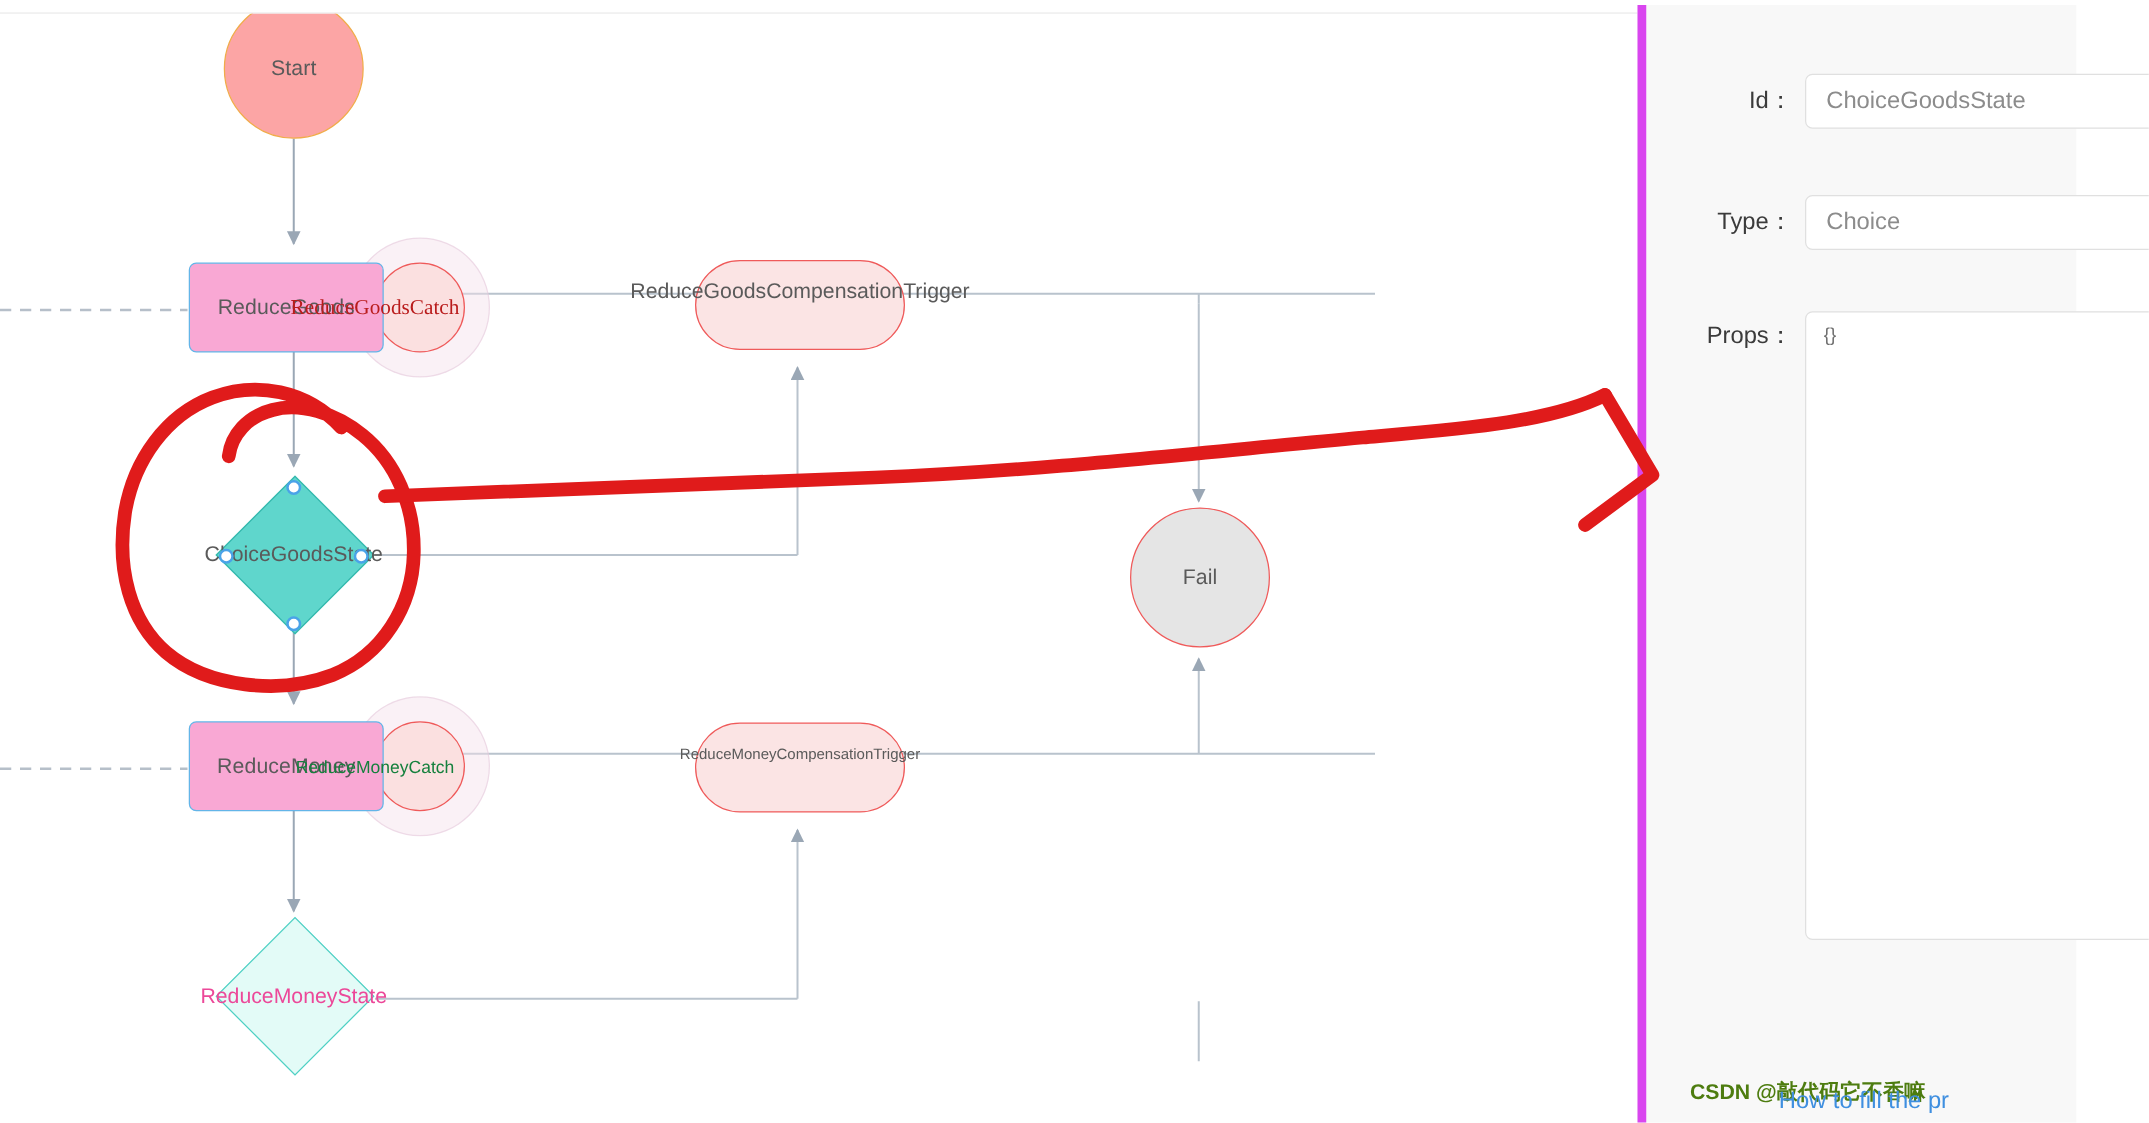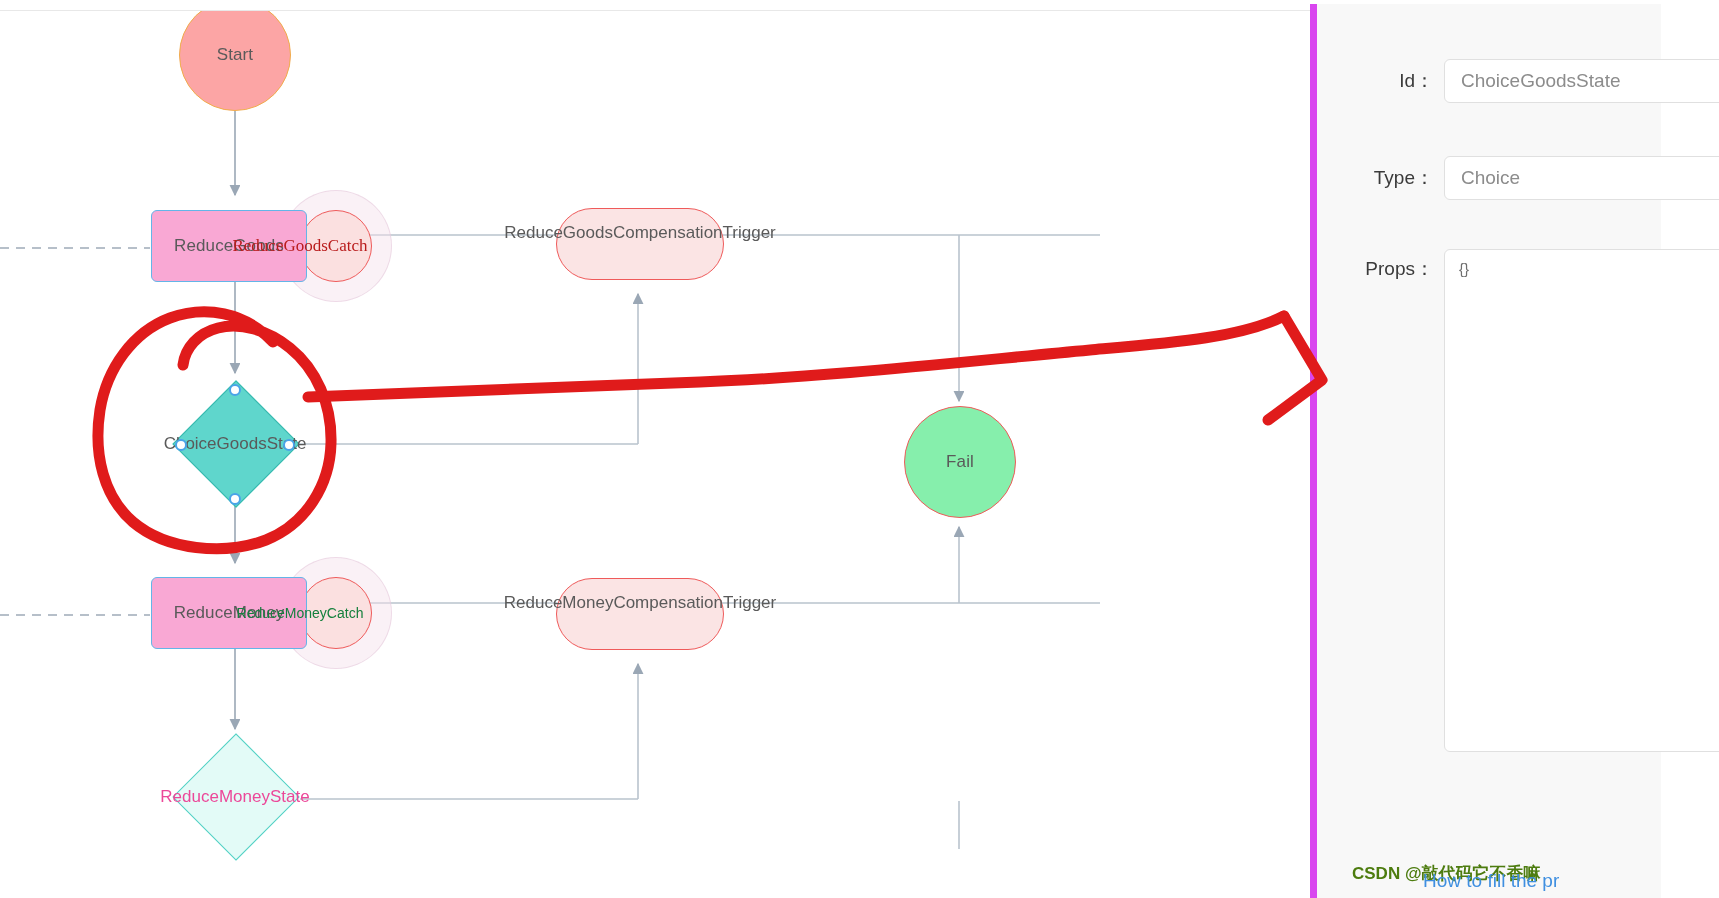--- a/index.html
+++ b/index.html
@@ -63,21 +63,21 @@
     background: rgba(245,225,235,.45); border: 1px solid rgba(225,195,215,.5);
   }
   
   .n-pill {
     width: 168px; height: 72px; border-radius: 36px;
     background: #fbe4e4; border: 1.6px solid #ef5a5a;
   }
   
   .n-fail {
     width: 112px; height: 112px; border-radius: 50%;
-    background: #86efac; border: 1.6px solid #ef5a5a;
+    background: #e5e5e5; border: 1.6px solid #ef5a5a;
   }
   
   .n-diamond { width: 128px; height: 128px; }
   .n-diamond .shape {
     position: absolute; left: 50%; top: 50%;
     width: 90px; height: 90px;
     margin-left: -45px; margin-top: -45px;
     transform: rotate(45deg);
   }
   .d-unsel .shape { background: #e3fbf7; border: 1.6px solid #4fd0c4; }
@@ -209,21 +209,21 @@
     <div class="node n-fail" style="left:904px; top:395px; z-index:3;">
       <span class="label">Fail</span>
     </div>
 
     <div class="node n-task" style="left:151px; top:566px; z-index:4;padding-left:29px;">
       <span class="label">ReduceMoney</span>
     </div>
     <span class="label" style="position:absolute; left:300px; top:602px; transform:translate(-50%,-50%); z-index:5; font-size:14px; color:#15803d; white-space:nowrap;">ReduceMoneyCatch</span>
 
     <div class="node n-pill" style="left:556px; top:567px; z-index:3;"></div>
-    <span class="label" style="position:absolute; left:640px; top:592px; transform:translate(-50%,-50%); z-index:5; font-size:17px; color:#5a5a5a; white-space:nowrap;">ReduceMoneyCompensationTrigger</span>
+    <span class="label" style="position:absolute; left:640px; top:592px; transform:translate(-50%,-50%); z-index:5; font-size:12px; color:#5a5a5a; white-space:nowrap;">ReduceMoneyCompensationTrigger</span>
 
     <div class="node n-diamond d-unsel" style="left:172px; top:722px; z-index:4;">
       <div class="shape"></div>
     </div>
     <span class="label" style="position:absolute; left:235px; top:786px; transform:translate(-50%,-50%); z-index:6; font-size:17px; color:#ec4899; white-space:nowrap;">ReduceMoneyState</span>
 
   </div>
 
   <div id="panel">
 

